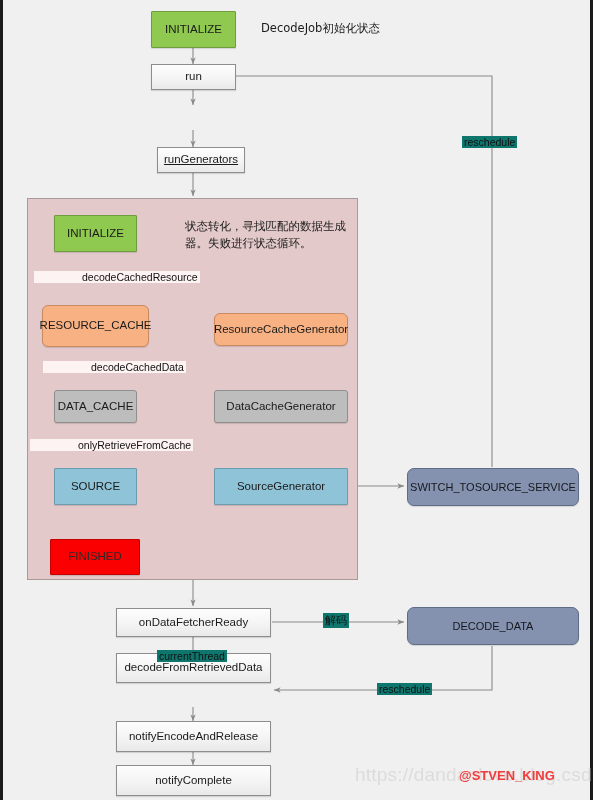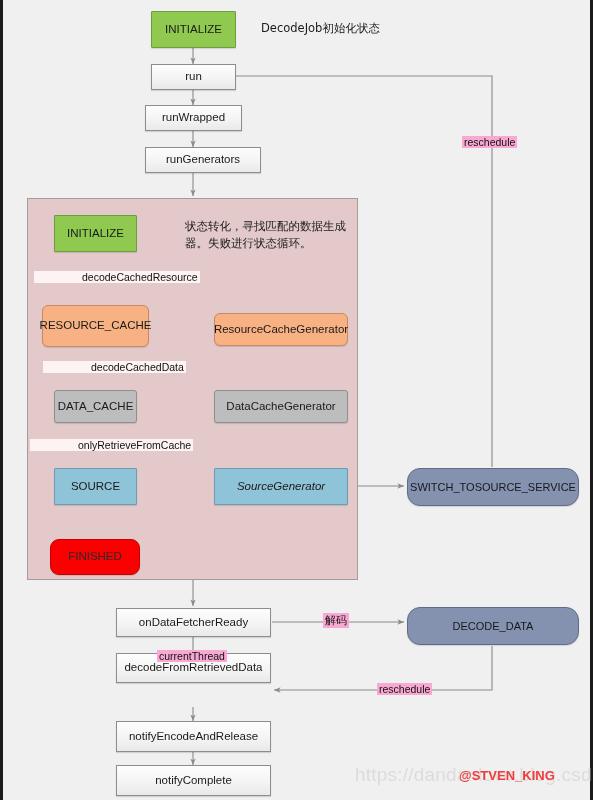--- a/index.html
+++ b/index.html
@@ -22,38 +22,38 @@
     border:1px solid #8d8d8d;
     border-radius:3px;
     background:linear-gradient(to bottom,#fdfdfd 0%,#f4f4f4 55%,#e9e9e9 100%);
     box-shadow:0 1px 1px rgba(0,0,0,.12);
     z-index:3;
   }
   .node.green{background:#8fc950;border:1px solid #6f9c3c;border-radius:1px;color:#1a1a1a;}
   .node.orange{background:#f7b183;border:1px solid #c98a5f;border-radius:6px;}
   .node.grey{background:#bdbdbd;border:1px solid #8f8f8f;border-radius:3px;}
   .node.blue{background:#8fc3d8;border:1px solid #6d9cb0;border-radius:1px;}
-  .node.red{background:#fb0000;border:1px solid #c40000;border-radius:9px;color:#2a2a2a;}
-  .node.slate{background:#8492b0;border:1px solid #5f6c87;border-radius:13px;color:#16181d;}
+  .node.red{background:#fb0000;border:1px solid #c40000;border-radius:1px;color:#2a2a2a;}
+  .node.slate{background:#8492b0;border:1px solid #5f6c87;border-radius:7px;color:#16181d;}
   .node.plain{border-radius:0;}
 
   #panel{
     position:absolute;left:24px;top:198px;width:331px;height:382px;
     background:#e3c9c9;border:1px solid #a99a9a;box-sizing:border-box;z-index:1;
   }
 
   .panel-note{
     position:absolute;left:182px;top:218px;width:172px;
     font-size:11.5px;color:#1a1a1a;line-height:1.5;z-index:3;
     font-family:"DejaVu Sans","Liberation Sans",sans-serif;
   }
 
   .edge-label{
     position:absolute;z-index:4;font-size:10.5px;color:#111;
-    background:#f9a8d4;padding:0 2px;white-space:nowrap;
+    background:#0f766e;padding:0 2px;white-space:nowrap;
     font-family:"Liberation Sans","DejaVu Sans",sans-serif;
   }
   .edge-label.on-panel{background:#fdf3f3;padding-left:48px;}
   .edge-label.cjk{font-family:"DejaVu Sans","Liberation Sans",sans-serif;font-size:11px;}
 
   .top-note{
     position:absolute;left:258px;top:21px;font-size:11.5px;color:#1a1a1a;
     font-family:"DejaVu Sans","Liberation Sans",sans-serif;z-index:3;white-space:nowrap;
   }
 
@@ -124,37 +124,36 @@
   <div id="panel"></div>
 
   <div class="top-note">DecodeJob初始化状态</div>
 
   <div class="panel-note">状态转化，寻找匹配的数据生成器。失败进行状态循环。</div>
 
   <div class="node green" style="left:148px;top:11px;width:85px;height:37px;">INITIALIZE</div>
 
   <div class="node plain" style="left:148px;top:64px;width:85px;height:26px;">run</div>
 
-  <div class="node plain" style="left:142px;top:105px;width:97px;height:26px;">runWrapped</div>
 
-  <div class="node plain" style="left:142px;top:147px;width:116px;height:26px;">runGenerators</div>
+  <div class="node plain" style="left:154px;top:147px;width:88px;height:26px;text-decoration:underline;">runGenerators</div>
 
   <div class="node green" style="left:51px;top:215px;width:83px;height:37px;">INITIALIZE</div>
 
   <div class="node orange" style="left:39px;top:305px;width:107px;height:42px;">RESOURCE_CACHE</div>
 
   <div class="node orange" style="left:211px;top:313px;width:134px;height:33px;">ResourceCacheGenerator</div>
 
   <div class="node grey" style="left:51px;top:390px;width:83px;height:33px;">DATA_CACHE</div>
 
   <div class="node grey" style="left:211px;top:390px;width:134px;height:33px;">DataCacheGenerator</div>
 
   <div class="node blue" style="left:51px;top:468px;width:83px;height:37px;">SOURCE</div>
 
-  <div class="node blue" style="left:211px;top:468px;width:134px;height:37px;font-style:italic;">SourceGenerator</div>
+  <div class="node blue" style="left:211px;top:468px;width:134px;height:37px;">SourceGenerator</div>
 
   <div class="node red" style="left:47px;top:539px;width:90px;height:36px;">FINISHED</div>
 
   <div class="node slate" style="left:404px;top:468px;width:172px;height:38px;font-size:11px;">SWITCH_TOSOURCE_SERVICE</div>
 
   <div class="node slate" style="left:404px;top:607px;width:172px;height:38px;font-size:11px;">DECODE_DATA</div>
 
   <div class="node plain" style="left:113px;top:608px;width:155px;height:29px;">onDataFetcherReady</div>
 
   <div class="node plain" style="left:113px;top:653px;width:155px;height:30px;">decodeFromRetrievedData</div>

